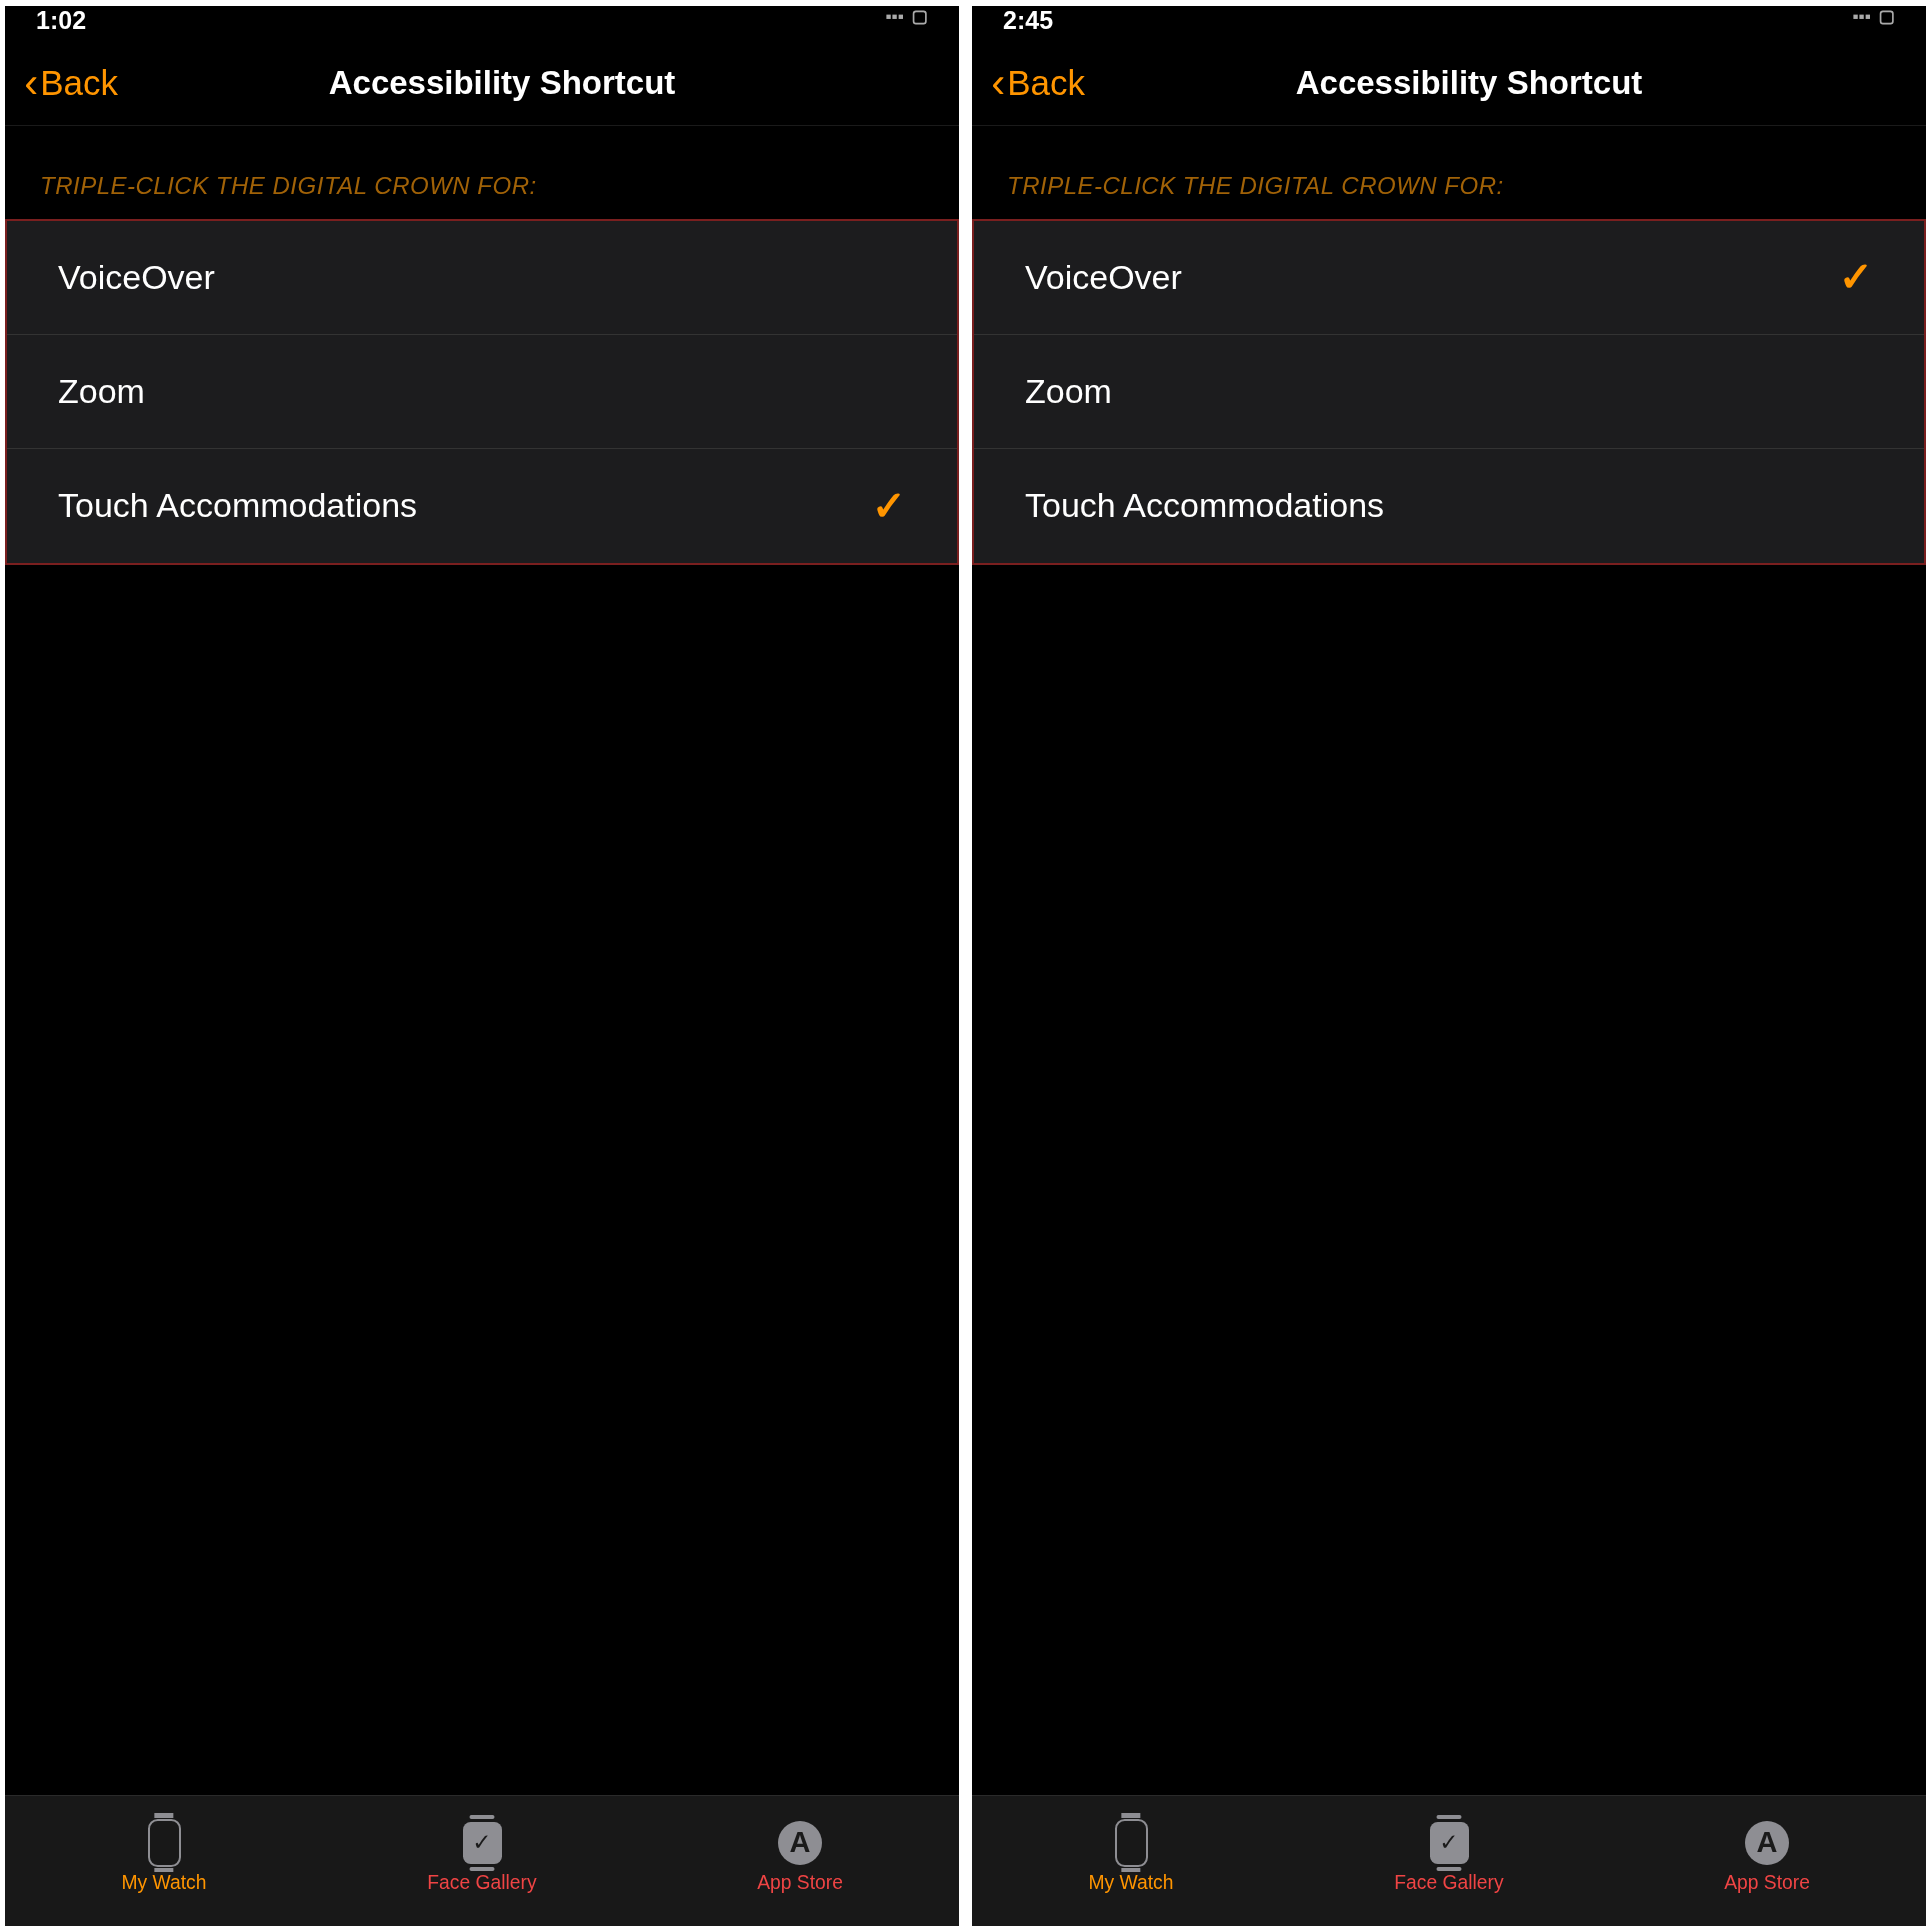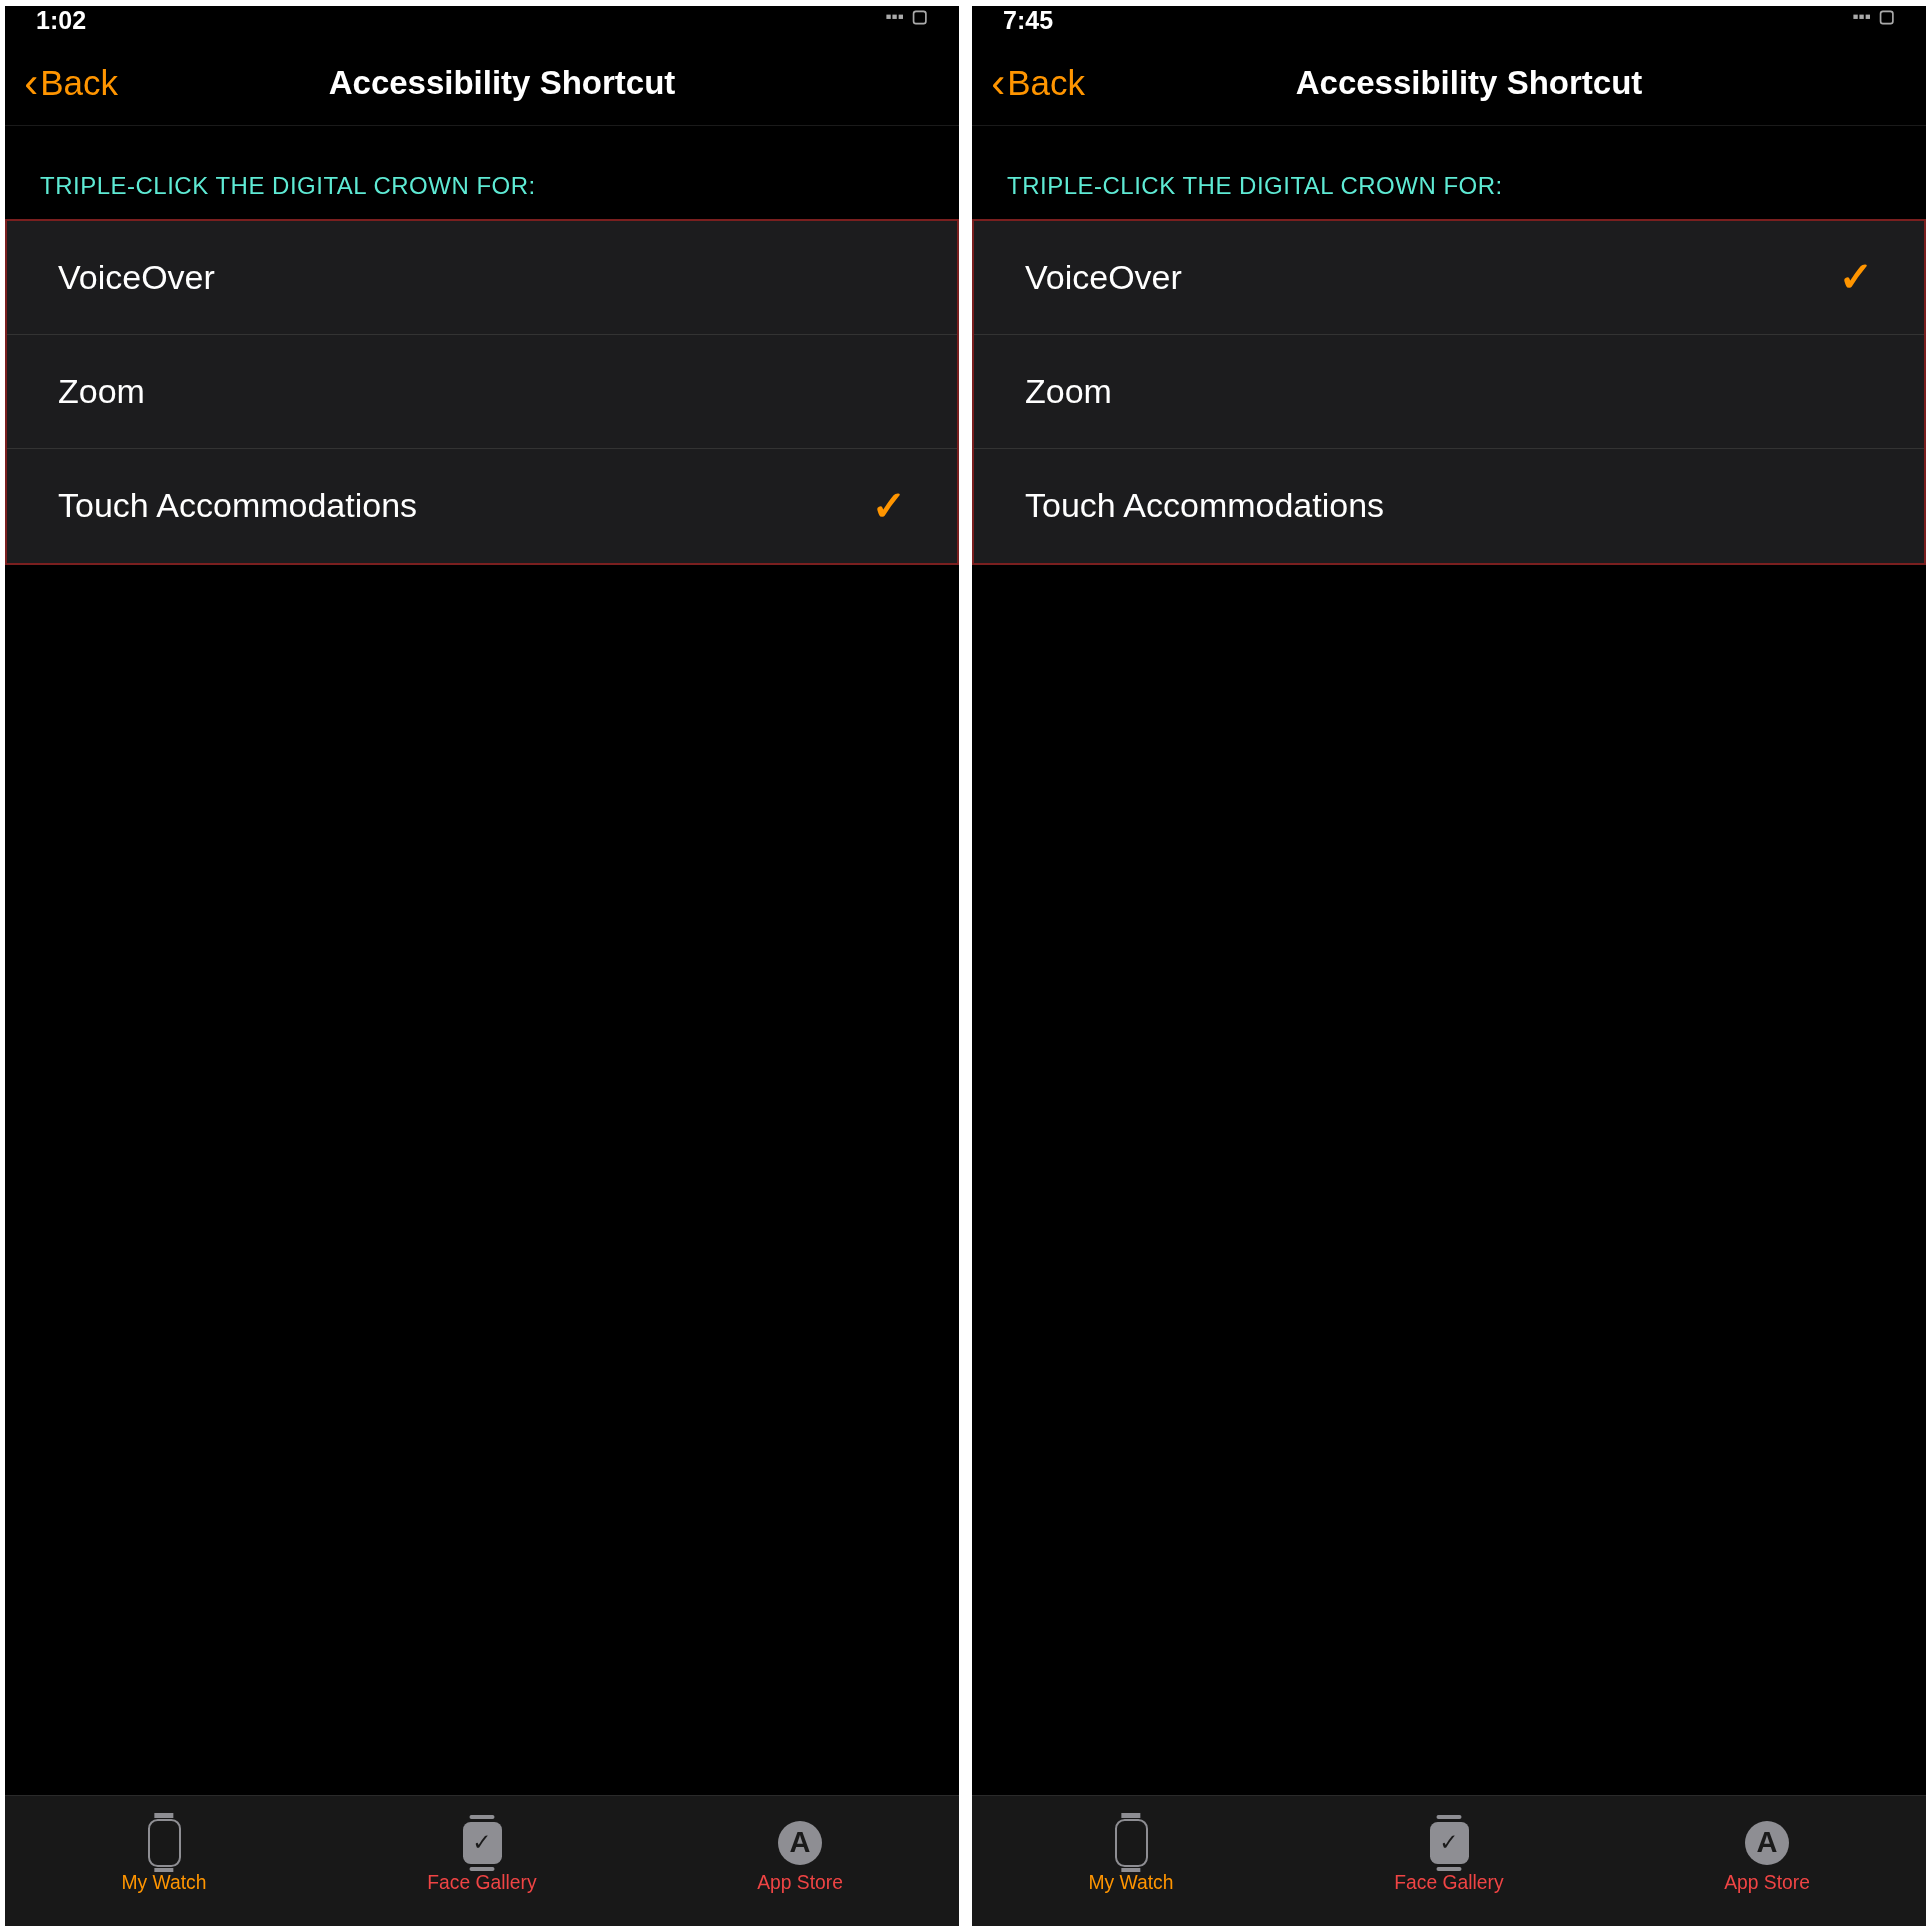--- a/index.html
+++ b/index.html
@@ -101,25 +101,26 @@
       left: 50%;
       transform: translateX(-50%);
       color: #fff;
       font-size: 33px;
       font-weight: 600;
       white-space: nowrap;
       margin-left: 20px;
     }
     
     .section-header {
-      color: #5eead4;
+      color: #a16207;
       font-size: 24px;
       font-weight: 400;
       letter-spacing: 0.5px;
       padding: 46px 35px 19.3px 35px;
+      font-style: italic;
     }
     
     .options-group {
       border: 2.9px solid #7a1f1f;
       margin: 0 0px;
     }
     
     .option-row {
       background: #1C1C1E;
       height: 114px;
@@ -324,21 +325,21 @@
           <div class="tab-icon">
               <div class="appstore-icon">A</div>
             </div>
           <span class="tab-label">App Store</span>
         </div>
       </div>
     </div>
 
     <div class="phone">
       <div class="status-bar">
-        <span class="status-time">7:45</span>
+        <span class="status-time">2:45</span>
         <span class="status-right">
           <span class="status-icon">▪▪▪</span>
           <span class="status-icon">▢</span>
         </span>
       </div>
 
       <div class="nav-bar">
         <div class="back-button">
           <span class="chevron-left">‹</span>
           <span>Back</span>

